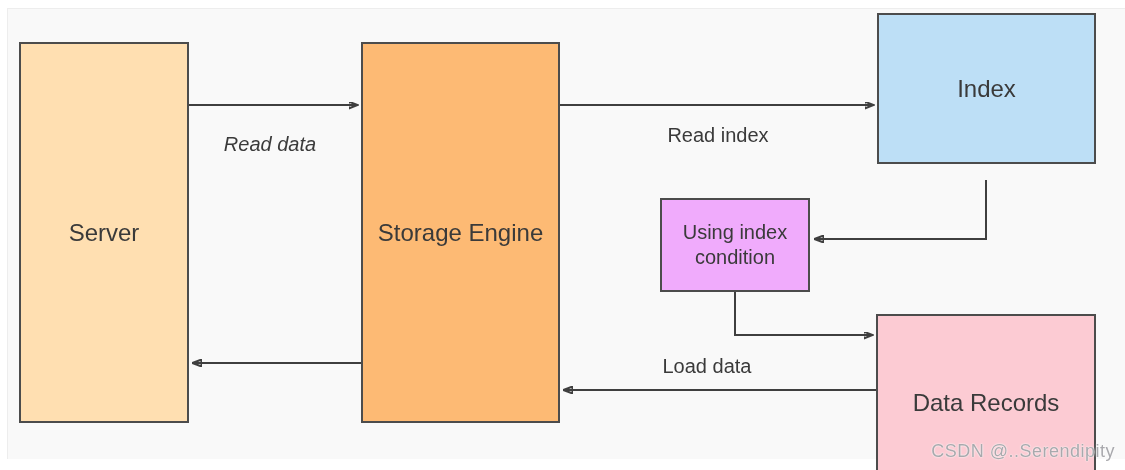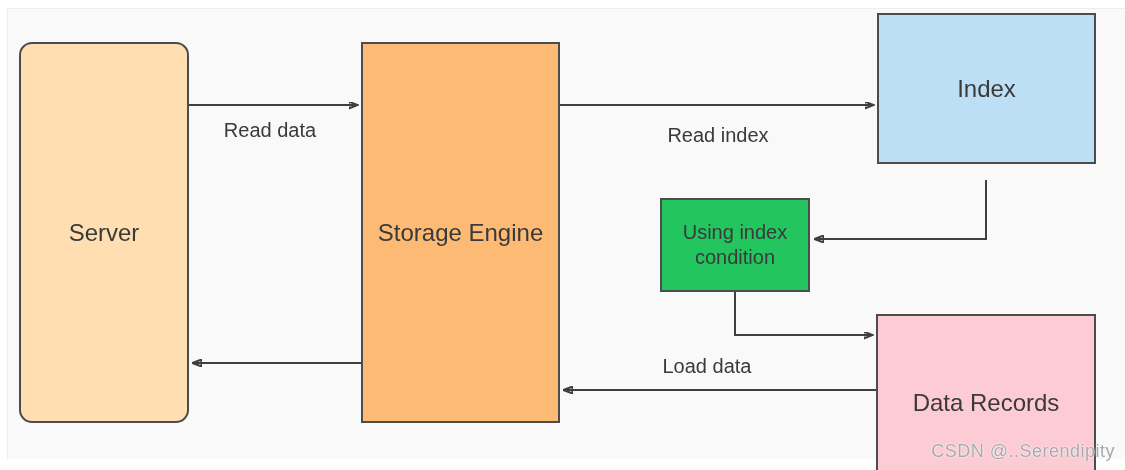--- a/index.html
+++ b/index.html
@@ -18,21 +18,21 @@
     color:#3a3a3a;font-size:24px;text-align:center;
   }
   .node-server          {left:19px;  top:42px;  width:170px; height:381px;}
   .node-storage-engine  {left:361px; top:42px;  width:199px; height:381px;}
   .node-index           {left:877px; top:13px;  width:219px; height:151px;}
   .node-using-index     {left:660px; top:198px; width:150px; height:94px; font-size:20px; line-height:1.25; padding:2px 6px;}
   .node-data-records    {left:876px; top:314px; width:220px; height:178px;}
   .edge-label{
     position:absolute;color:#3a3a3a;font-size:20px;text-align:center;width:160px;
   }
-  .label-read-data {left:190px; top:119px;}
+  .label-read-data {left:190px; top:133px;font-style:italic;}
   .label-read-index{left:638px; top:124px;}
   .label-load-data {left:627px; top:355px;}
   #wires{position:absolute;left:0;top:0;width:1125px;height:470px;pointer-events:none;}
   #wires path, #wires polyline{fill:none;stroke:#3f3f3f;stroke-width:2;}
   .watermark{
     position:absolute;right:10px;top:441px;
     font-size:18px;color:#a9a9ad;letter-spacing:0.5px;
     text-shadow:0 0 1px #ffffff,0 0 2px #ffffff;
     text-align:right;
   }
@@ -50,33 +50,33 @@
       </marker>
     </defs>
     <path d="M189,105 L357,105" marker-end="url(#arrow)"></path>
     <path d="M560,105 L873,105" marker-end="url(#arrow)"></path>
     <polyline points="986,180 986,239 815,239" marker-end="url(#arrow)"></polyline>
     <polyline points="735,292 735,335 872,335" marker-end="url(#arrow)"></polyline>
     <path d="M876,390 L564,390" marker-end="url(#arrow)"></path>
     <path d="M361,363 L193,363" marker-end="url(#arrow)"></path>
   </svg>
 
-  <div class="node node-server" style="background: rgb(255, 223, 177); border-radius: 13px;">
+  <div class="node node-server" style="background: rgb(255, 223, 177);">
     <span>Server</span>
   </div>
 
   <div class="node node-storage-engine" style="background: #fdba74;">
     <span>Storage Engine</span>
   </div>
 
   <div class="node node-index" style="background: rgb(189, 223, 246);">
     <span>Index</span>
   </div>
 
-  <div class="node node-using-index" style="background: #22c55e;">
+  <div class="node node-using-index" style="background: #f0abfc;">
     <span>Using index condition</span>
   </div>
 
   <div class="node node-data-records" style="background: rgb(252, 203, 211);">
     <span>Data Records</span>
   </div>
 
   <div class="edge-label label-read-data">Read data</div>
   <div class="edge-label label-load-data">Load data</div>
   <div class="edge-label label-read-index">Read index</div>

